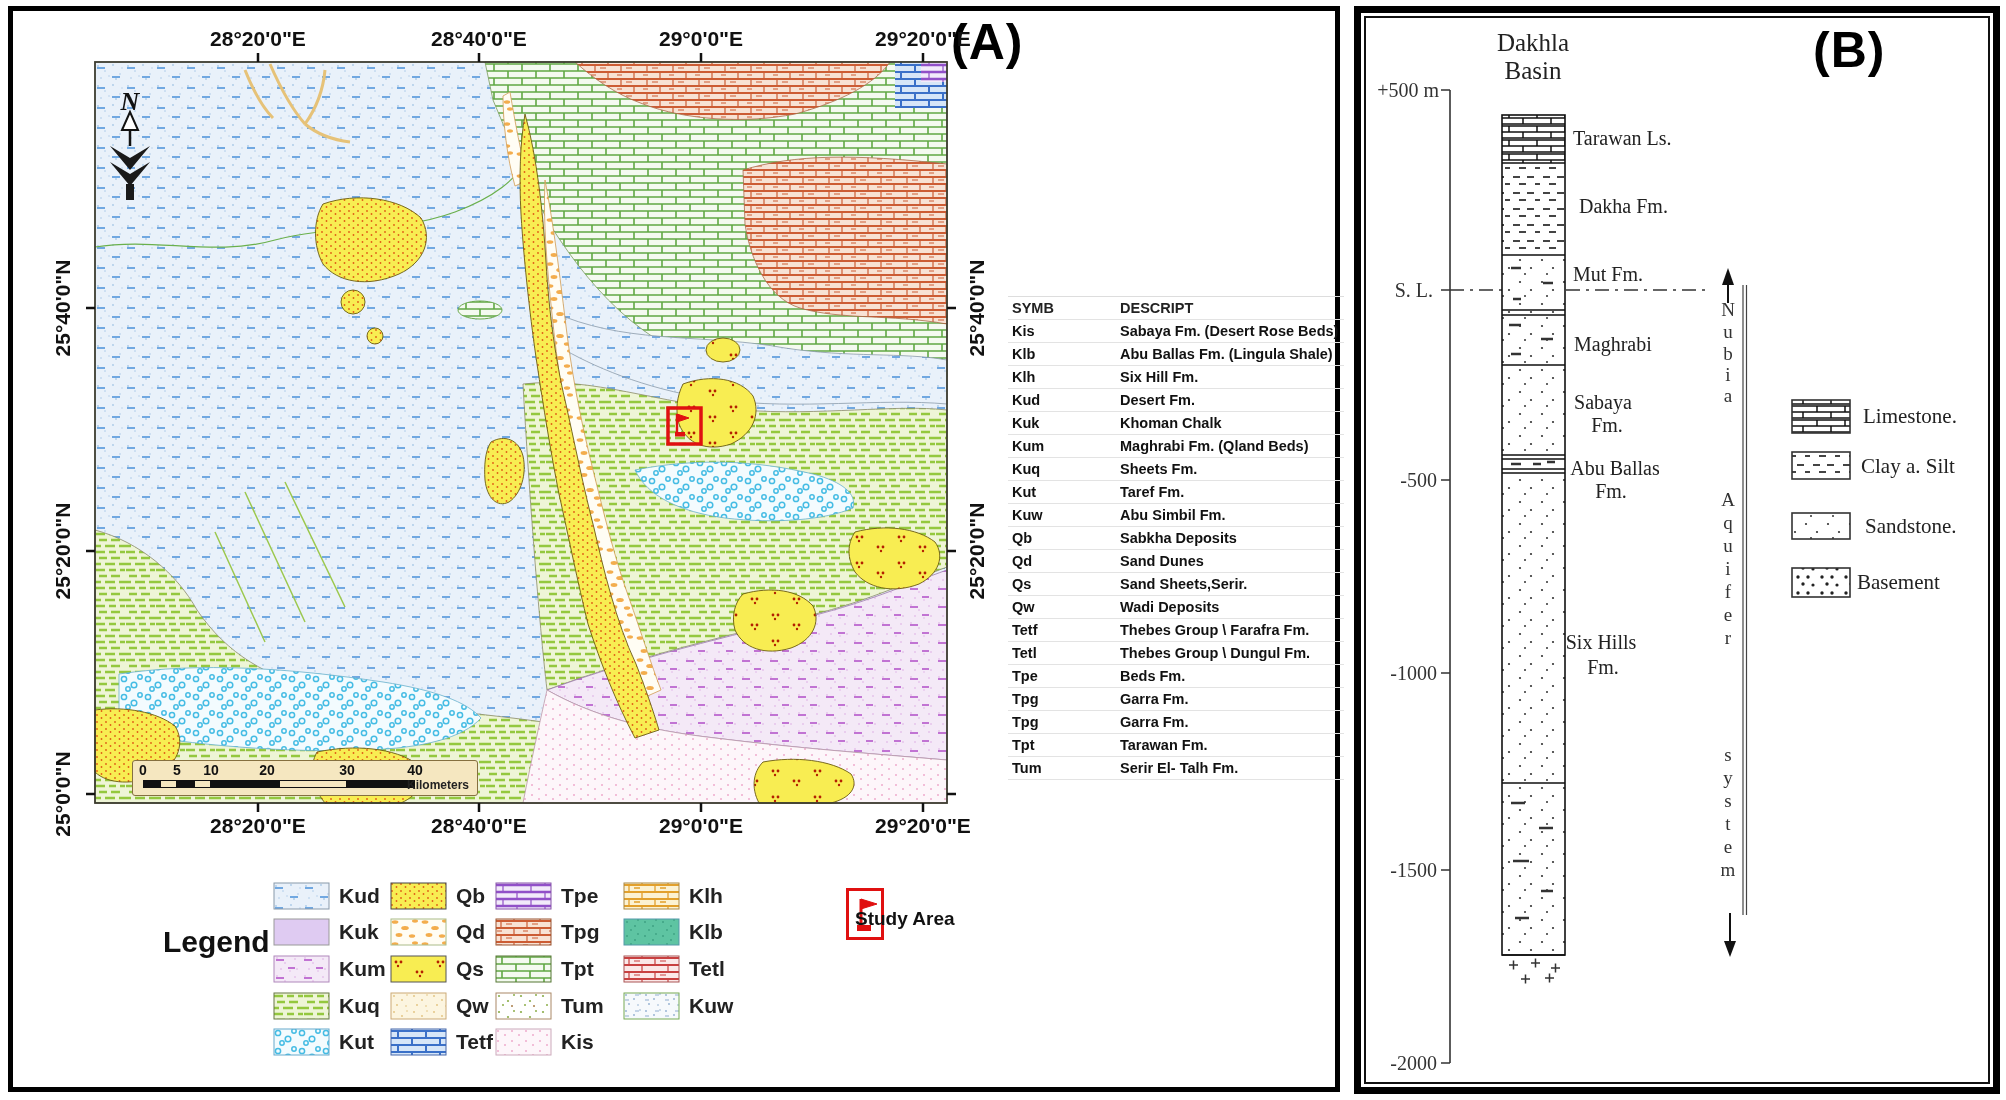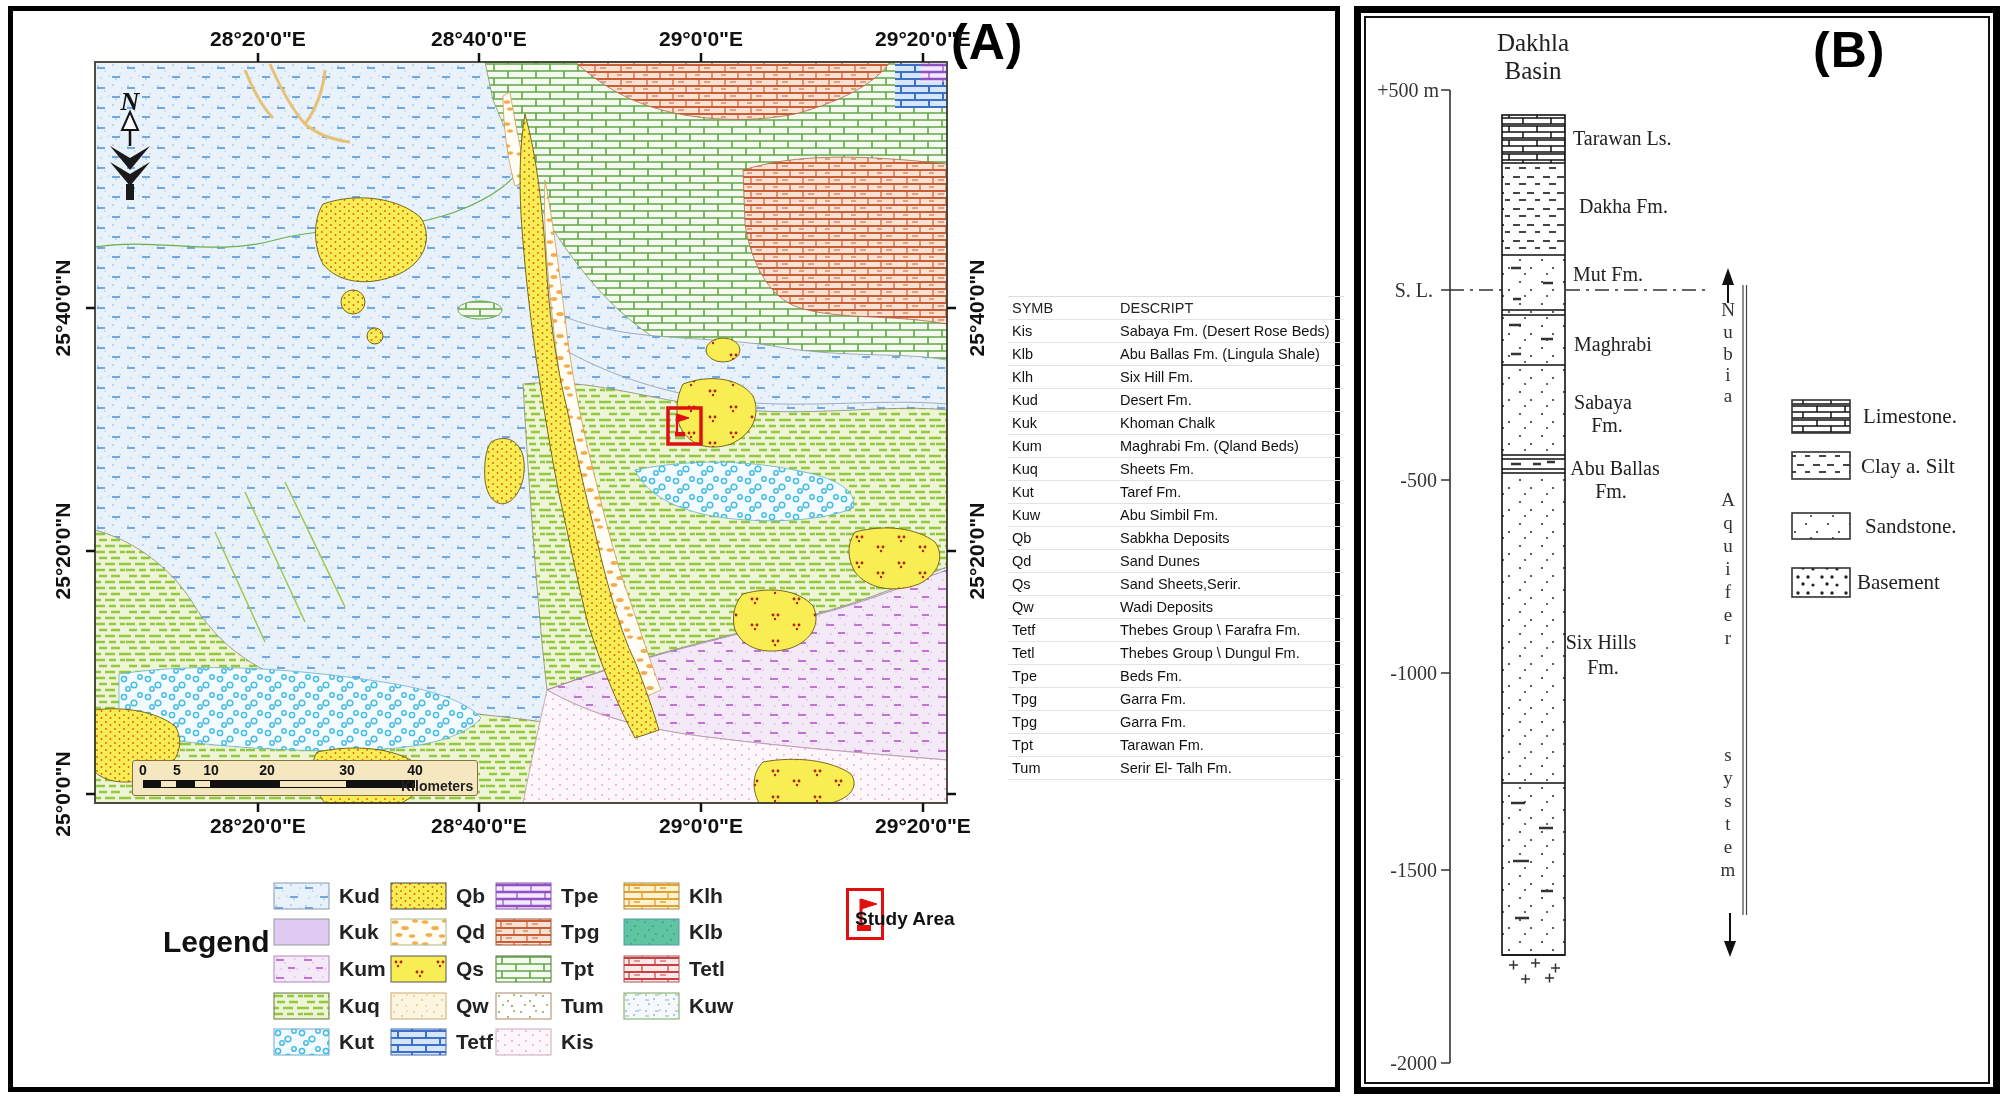--- a/index.html
+++ b/index.html
@@ -12,28 +12,28 @@
   .panel-letter{font-size:50px;font-weight:800;letter-spacing:1px;color:#000;}
   .lon-label{width:150px;text-align:center;font-weight:bold;font-size:21px;}
   .lat-label{width:150px;text-align:center;font-weight:bold;font-size:21px;transform:rotate(-90deg);}
   
   .legend-title{font-size:30px;font-weight:bold;}
   .leg-item{position:absolute;display:flex;align-items:center;gap:9px;}
   .leg-item svg{display:block;}
   .leg-label{font-size:21px;font-weight:600;color:#222;}
   
   #symtable{position:absolute;left:995px;top:285px;width:336px;border-collapse:collapse;table-layout:fixed;border-top:1px solid #ddd;}
-  #symtable td,#symtable th{font-size:14.5px;font-weight:400;text-align:left;padding:2px 4px;border-bottom:1px solid #e3e3e3;height:18px;white-space:nowrap;overflow:hidden;}
+  #symtable td,#symtable th{font-size:14.5px;font-weight:700;text-align:left;padding:2px 4px;border-bottom:1px solid #e3e3e3;height:18px;white-space:nowrap;overflow:hidden;}
   #symtable th{color:#222;}
   #symtable .c1{width:100px;}
   
   #scalebar{left:119px;top:749px;width:346px;height:36px;background:#f5e7c0;border:1px solid #857040;border-radius:3px;box-sizing:border-box;}
   #scalebar .num{position:absolute;top:1px;font-size:14px;font-weight:bold;width:24px;text-align:center;color:#111;}
   #scalebar .seg{position:absolute;top:19px;height:8px;}
-  #scalebar .unit{position:absolute;top:17px;left:268px;font-size:14px;font-weight:bold;color:#222;}
+  #scalebar .unit{position:absolute;top:17px;left:274px;font-size:12px;font-weight:bold;color:#222;}
   
   .studybox{box-sizing:border-box;border:3px solid #e01010;background:#fff;}
   .study-label{font-size:19px;font-weight:bold;}
   
   .serif{font-family:"Liberation Serif",serif;}
 </style>
 </head>
 <body>
 
 <svg width="0" height="0" style="position:absolute" aria-hidden="true">

